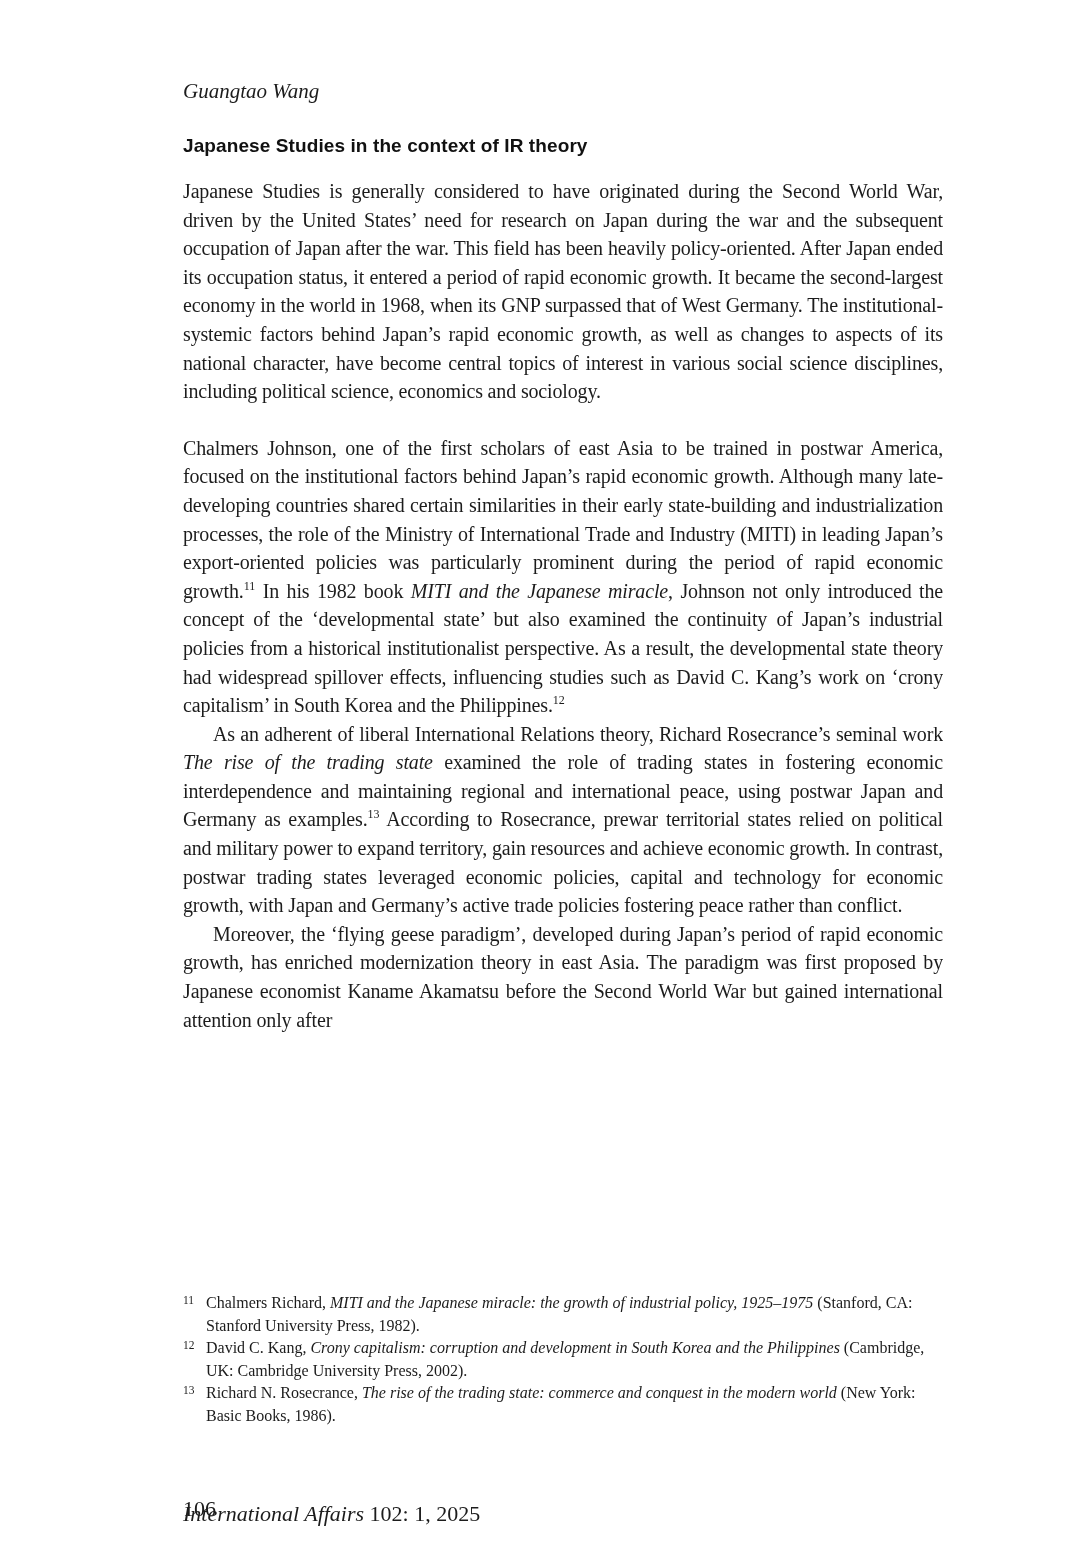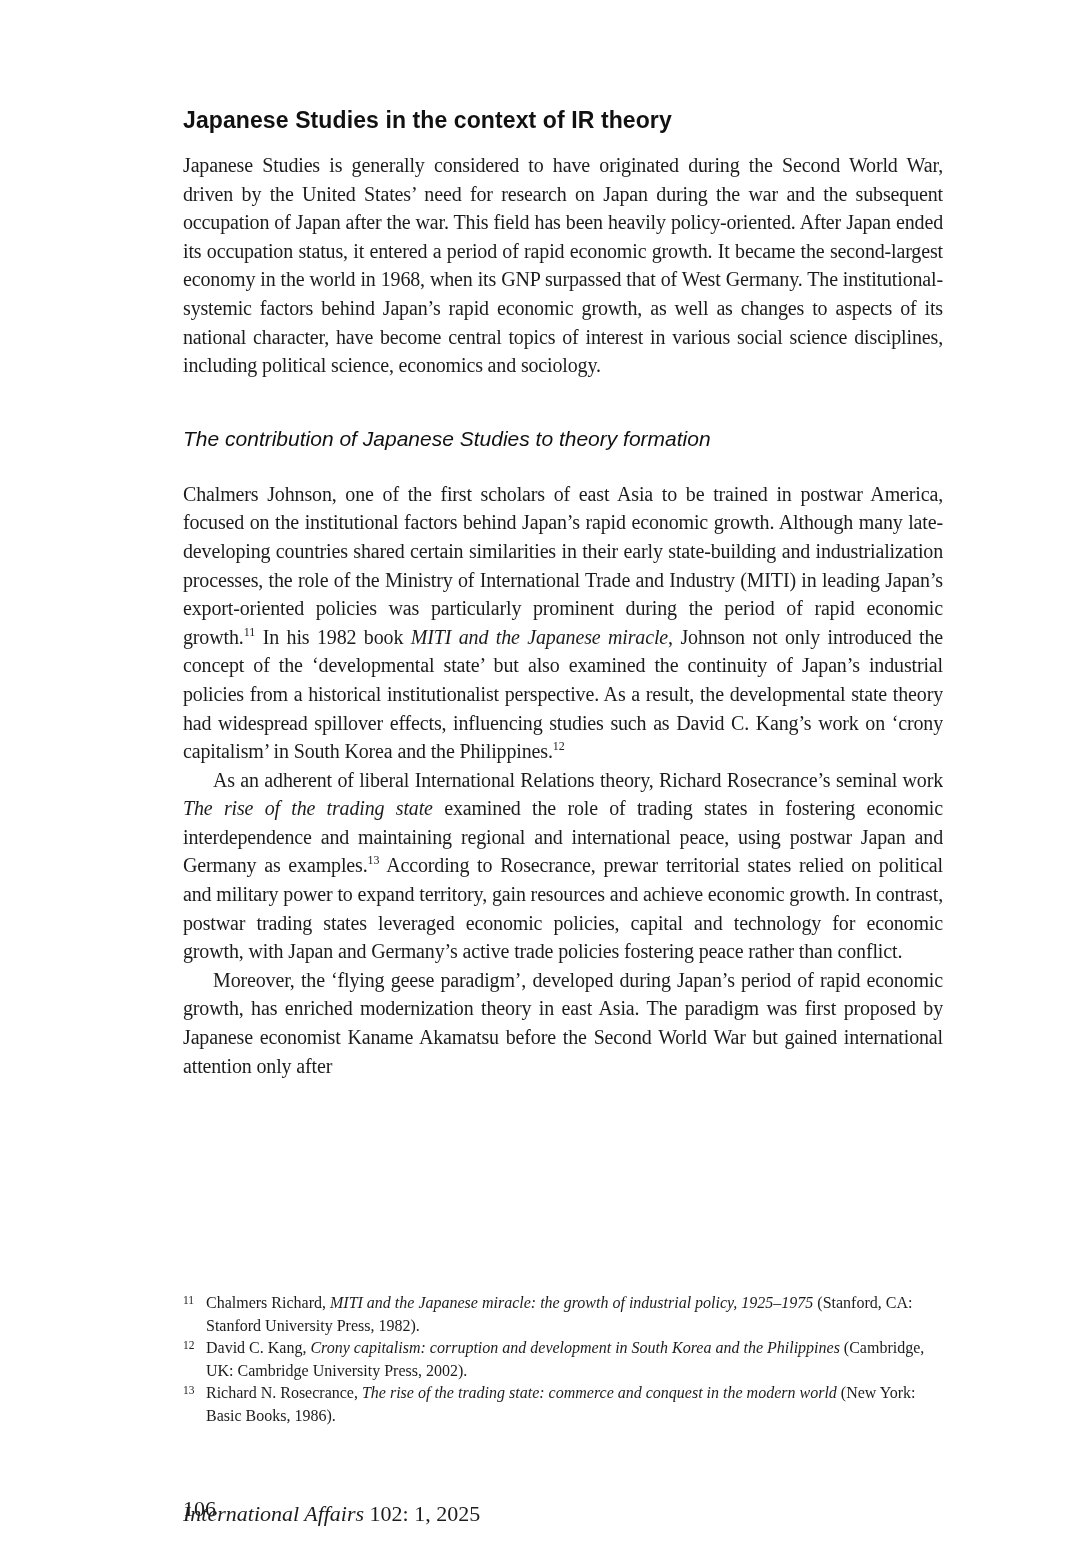--- a/index.html
+++ b/index.html
@@ -24,21 +24,21 @@
     font-family: "Liberation Serif", serif;
     font-style: italic;
     font-size: 21px;
     line-height: 26px;
     color: #1c1c1c;
   }
   .section-heading {
     margin: 28px 0 4px 0;
     font-family: "Liberation Sans", sans-serif;
     font-weight: 700;
-    font-size: 23px;
+    font-size: 19px;
     line-height: 28px;
     color: #111111;
     letter-spacing: 0.1px;
   }
   .body-block { margin-top: 17px; font-family: Liberation Serif, serif; }
   .body-block p {
     margin: 0;
     font-size: 20px;
     line-height: 28.6px;
     text-align: justify;
@@ -98,28 +98,28 @@
     font-size: 22px;
     color: #1c1c1c;
   }
   .journal-footer em { font-style: italic; }
 </style>
 </head>
 <body>
 
 <div class="page">
   <div class="content">
+    <div class="running-header">Guangtao Wang</div>
 
     <h1 class="section-heading">Japanese Studies in the context of IR theory</h1>
 
     <div class="body-block" id="intro-container">
         <p><span>Japanese Studies is generally considered to have originated during the Second World War, driven by the United States’ need for research on Japan during the war and the subsequent occupation of Japan after the war. This field has been heavily policy-oriented. After Japan ended its occupation status, it entered a period of rapid economic growth. It became the second-largest economy in the world in 1968, when its GNP surpassed that of West Germany. The institutional-systemic factors behind Japan’s rapid economic growth, as well as changes to aspects of its national character, have become central topics of interest in various social science disciplines, including political science, economics and sociology.</span></p>
       </div>
 
-    <h2 class="subsection-heading">The contribution of Japanese Studies to theory formation</h2>
 
     <div class="body-block subsection-block" id="subsection-container">
         <p><span>Chalmers Johnson, one of the first scholars of east Asia to be trained in postwar America, focused on the institutional factors behind Japan’s rapid economic growth. Although many late-developing countries shared certain similarities in their early state-building and industrialization processes, the role of the Ministry of International Trade and Industry (MITI) in leading Japan’s export-oriented policies was particularly prominent during the period of rapid economic growth.</span><sup class="fn-ref">11</sup><span> In his 1982 book </span><em>MITI and the Japanese miracle</em><span>, Johnson not only introduced the concept of the ‘developmental state’ but also examined the continuity of Japan’s industrial policies from a historical institutionalist perspective. As a result, the developmental state theory had widespread spillover effects, influencing studies such as David C. Kang’s work on ‘crony capitalism’ in South Korea and the Philippines.</span><sup class="fn-ref">12</sup></p>
         <p class="indented"><span>As an adherent of liberal International Relations theory, Richard Rosecrance’s seminal work </span><em>The rise of the trading state</em><span> examined the role of trading states in fostering economic interdependence and maintaining regional and international peace, using postwar Japan and Germany as examples.</span><sup class="fn-ref">13</sup><span> According to Rosecrance, prewar territorial states relied on political and military power to expand territory, gain resources and achieve economic growth. In contrast, postwar trading states leveraged economic policies, capital and technology for economic growth, with Japan and Germany’s active trade policies fostering peace rather than conflict.</span></p>
         <p class="indented"><span>Moreover, the ‘flying geese paradigm’, developed during Japan’s period of rapid economic growth, has enriched modernization theory in east Asia. The paradigm was first proposed by Japanese economist Kaname Akamatsu before the Second World War but gained international attention only after</span></p>
       </div>
   </div>
 
   <div class="footnotes" id="footnotes-container">
       <div class="footnote"><span class="fn-num">11</span><span>Chalmers Richard, </span><em>MITI and the Japanese miracle: the growth of industrial policy, 1925–1975</em><span> (Stanford, CA: Stanford University Press, 1982).</span></div>

